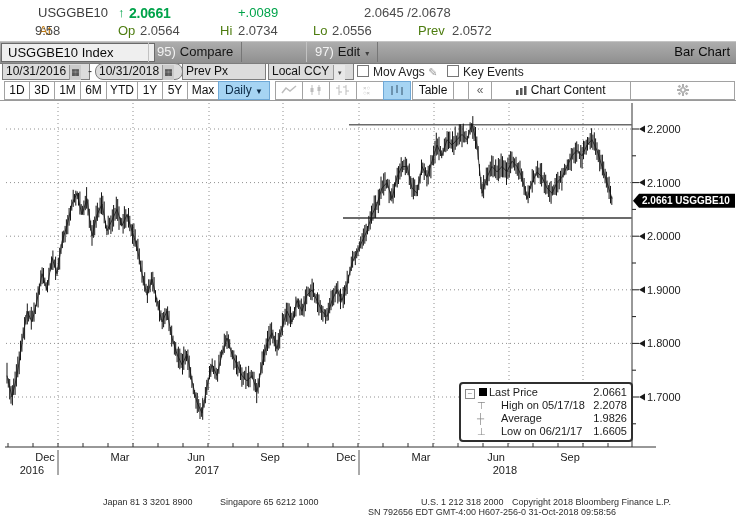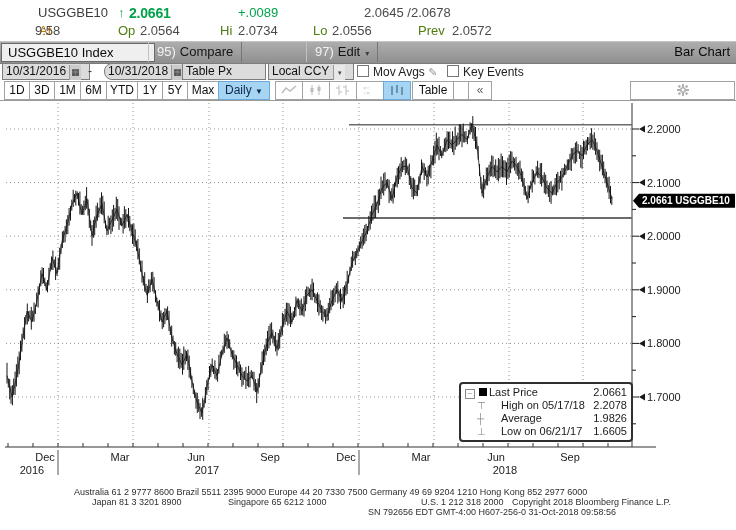--- a/index.html
+++ b/index.html
@@ -82,22 +82,22 @@
   <div class="abs menubar">
     <div class="secbox">USGGBE10 Index</div>
     <div class="menubtn" style="left:148px;"><span class="menunum">95)</span><span>Compare</span></div>
     <div class="menubtn" style="left:306px;"><span class="menunum">97)</span><span>Edit</span><span class="ddarrow">▾</span></div>
     <div class="barchart-label">Bar Chart</div>
   </div>
 
   <div class="abs row4">
     <span class="field" style="left:2px;width:80px;"><span>10/31/2016</span><span class="calbox">▦</span></span>
     <span class="abs" style="left:88px;top:1px;color:#333;">-</span>
-    <span class="field" style="left:104px;width:80px;border-radius:8px;"><span>10/31/2018</span><span class="calbox">▦</span></span>
-    <span class="field" style="left:182px;width:76px;"><span>Table Px</span></span>
+    <span class="field" style="left:95px;width:80px;border-radius:8px;"><span>10/31/2018</span><span class="calbox">▦</span></span>
+    <span class="field" style="left:182px;width:76px;"><span>Prev Px</span></span>
     <span class="field" style="left:268px;width:78px;"><span>Local CCY</span><span class="ddbox">▾</span></span>
     <span class="abs" style="left:357px;top:2px;color:#222;"><span class="chk"></span><span>Mov Avgs</span> <span class="pencil">✎</span></span>
     <span class="abs" style="left:447px;top:2px;color:#222;"><span class="chk"></span><span>Key Events</span></span>
   </div>
 
   <div class="abs row5">
     <span class="pbtn" style="left:4px;width:24px;">1D</span>
     <span class="pbtn" style="left:29px;width:24px;">3D</span>
     <span class="pbtn" style="left:54px;width:25px;">1M</span>
     <span class="pbtn" style="left:80px;width:25px;">6M</span>
@@ -140,20 +140,25 @@
         <svg width="16" height="12" viewBox="0 0 16 12">
           <line x1="3" y1="2" x2="3" y2="11" stroke="#35526b"></line>
           <line x1="8" y1="1" x2="8" y2="9" stroke="#35526b"></line>
           <line x1="13" y1="3" x2="13" y2="11" stroke="#35526b"></line>
         </svg>
       </span>
 
     <span class="pbtn" style="left:412px;width:40px;text-align:center;">Table</span>
     <span class="pbtn" style="left:453px;width:14px;"></span>
     <span class="pbtn" style="left:468px;width:22px;color:#666;">«</span>
+    <span class="pbtn" style="left:491px;width:138px;"><svg width="11" height="9" viewBox="0 0 11 9" style="vertical-align:-1px;">
+          <rect x="0" y="4" width="2.5" height="5" fill="#555"></rect>
+          <rect x="4" y="2" width="2.5" height="7" fill="#555"></rect>
+          <rect x="8" y="0" width="2.5" height="9" fill="#555"></rect>
+        </svg> <span>Chart Content</span></span>
     <span class="pbtn gearbtn" style="left:630px;width:103px;"><svg width="12" height="12" viewBox="0 0 12 12" style="vertical-align:-2px;">
           <g fill="#b0b0b0">
             <circle cx="6" cy="6" r="3"></circle>
             <rect x="5" y="0" width="2" height="3"></rect>
             <rect x="5" y="9" width="2" height="3"></rect>
             <rect x="0" y="5" width="3" height="2"></rect>
             <rect x="9" y="5" width="3" height="2"></rect>
             <rect x="1.2" y="1.2" width="2.4" height="2.4" transform="rotate(45 2.4 2.4)"></rect>
             <rect x="8.4" y="8.4" width="2.4" height="2.4" transform="rotate(45 9.6 9.6)"></rect>
             <rect x="8.4" y="1.2" width="2.4" height="2.4" transform="rotate(-45 9.6 2.4)"></rect>
@@ -266,19 +271,18 @@
       <span class="llabel">Average</span>
       <span class="lvalue">1.9826</span>
     </div>
     <div class="lrow">
       <span class="lmark" style="padding-left:12px;">⊥</span>
       <span class="llabel">Low on 06/21/17</span>
       <span class="lvalue">1.6605</span>
     </div>
   </div>
 
-  <span class="abs foot" style="left:74px;top:487px;">Australia 61 2 9777 8600 Brazil 5511 2395 9000 Europe 44 20 7330 7500 Germany 49 69 9204 1210 Hong Kong 852 2977 6000</span>
-  <span class="abs foot" style="left:92px;top:497px;text-align:right;">Japan 81 3 3201 8900</span>
-  <span class="abs foot" style="left:228px;top:497px;">Singapore 65 6212 1000</span>
+  <span class="abs foot" style="left:103px;top:497px;text-align:right;">Japan 81 3 3201 8900</span>
+  <span class="abs foot" style="left:220px;top:497px;">Singapore 65 6212 1000</span>
   <span class="abs foot" style="left:377px;top:497px;padding-left:44px;">U.S. 1 212 318 2000</span>
   <span class="abs foot" style="left:512px;top:497px;">Copyright 2018 Bloomberg Finance L.P.</span>
   <span class="abs foot" style="left:368px;top:507px;">SN 792656 EDT  GMT-4:00 H607-256-0 31-Oct-2018 09:58:56</span>
 </div>
 
 </body></html>

